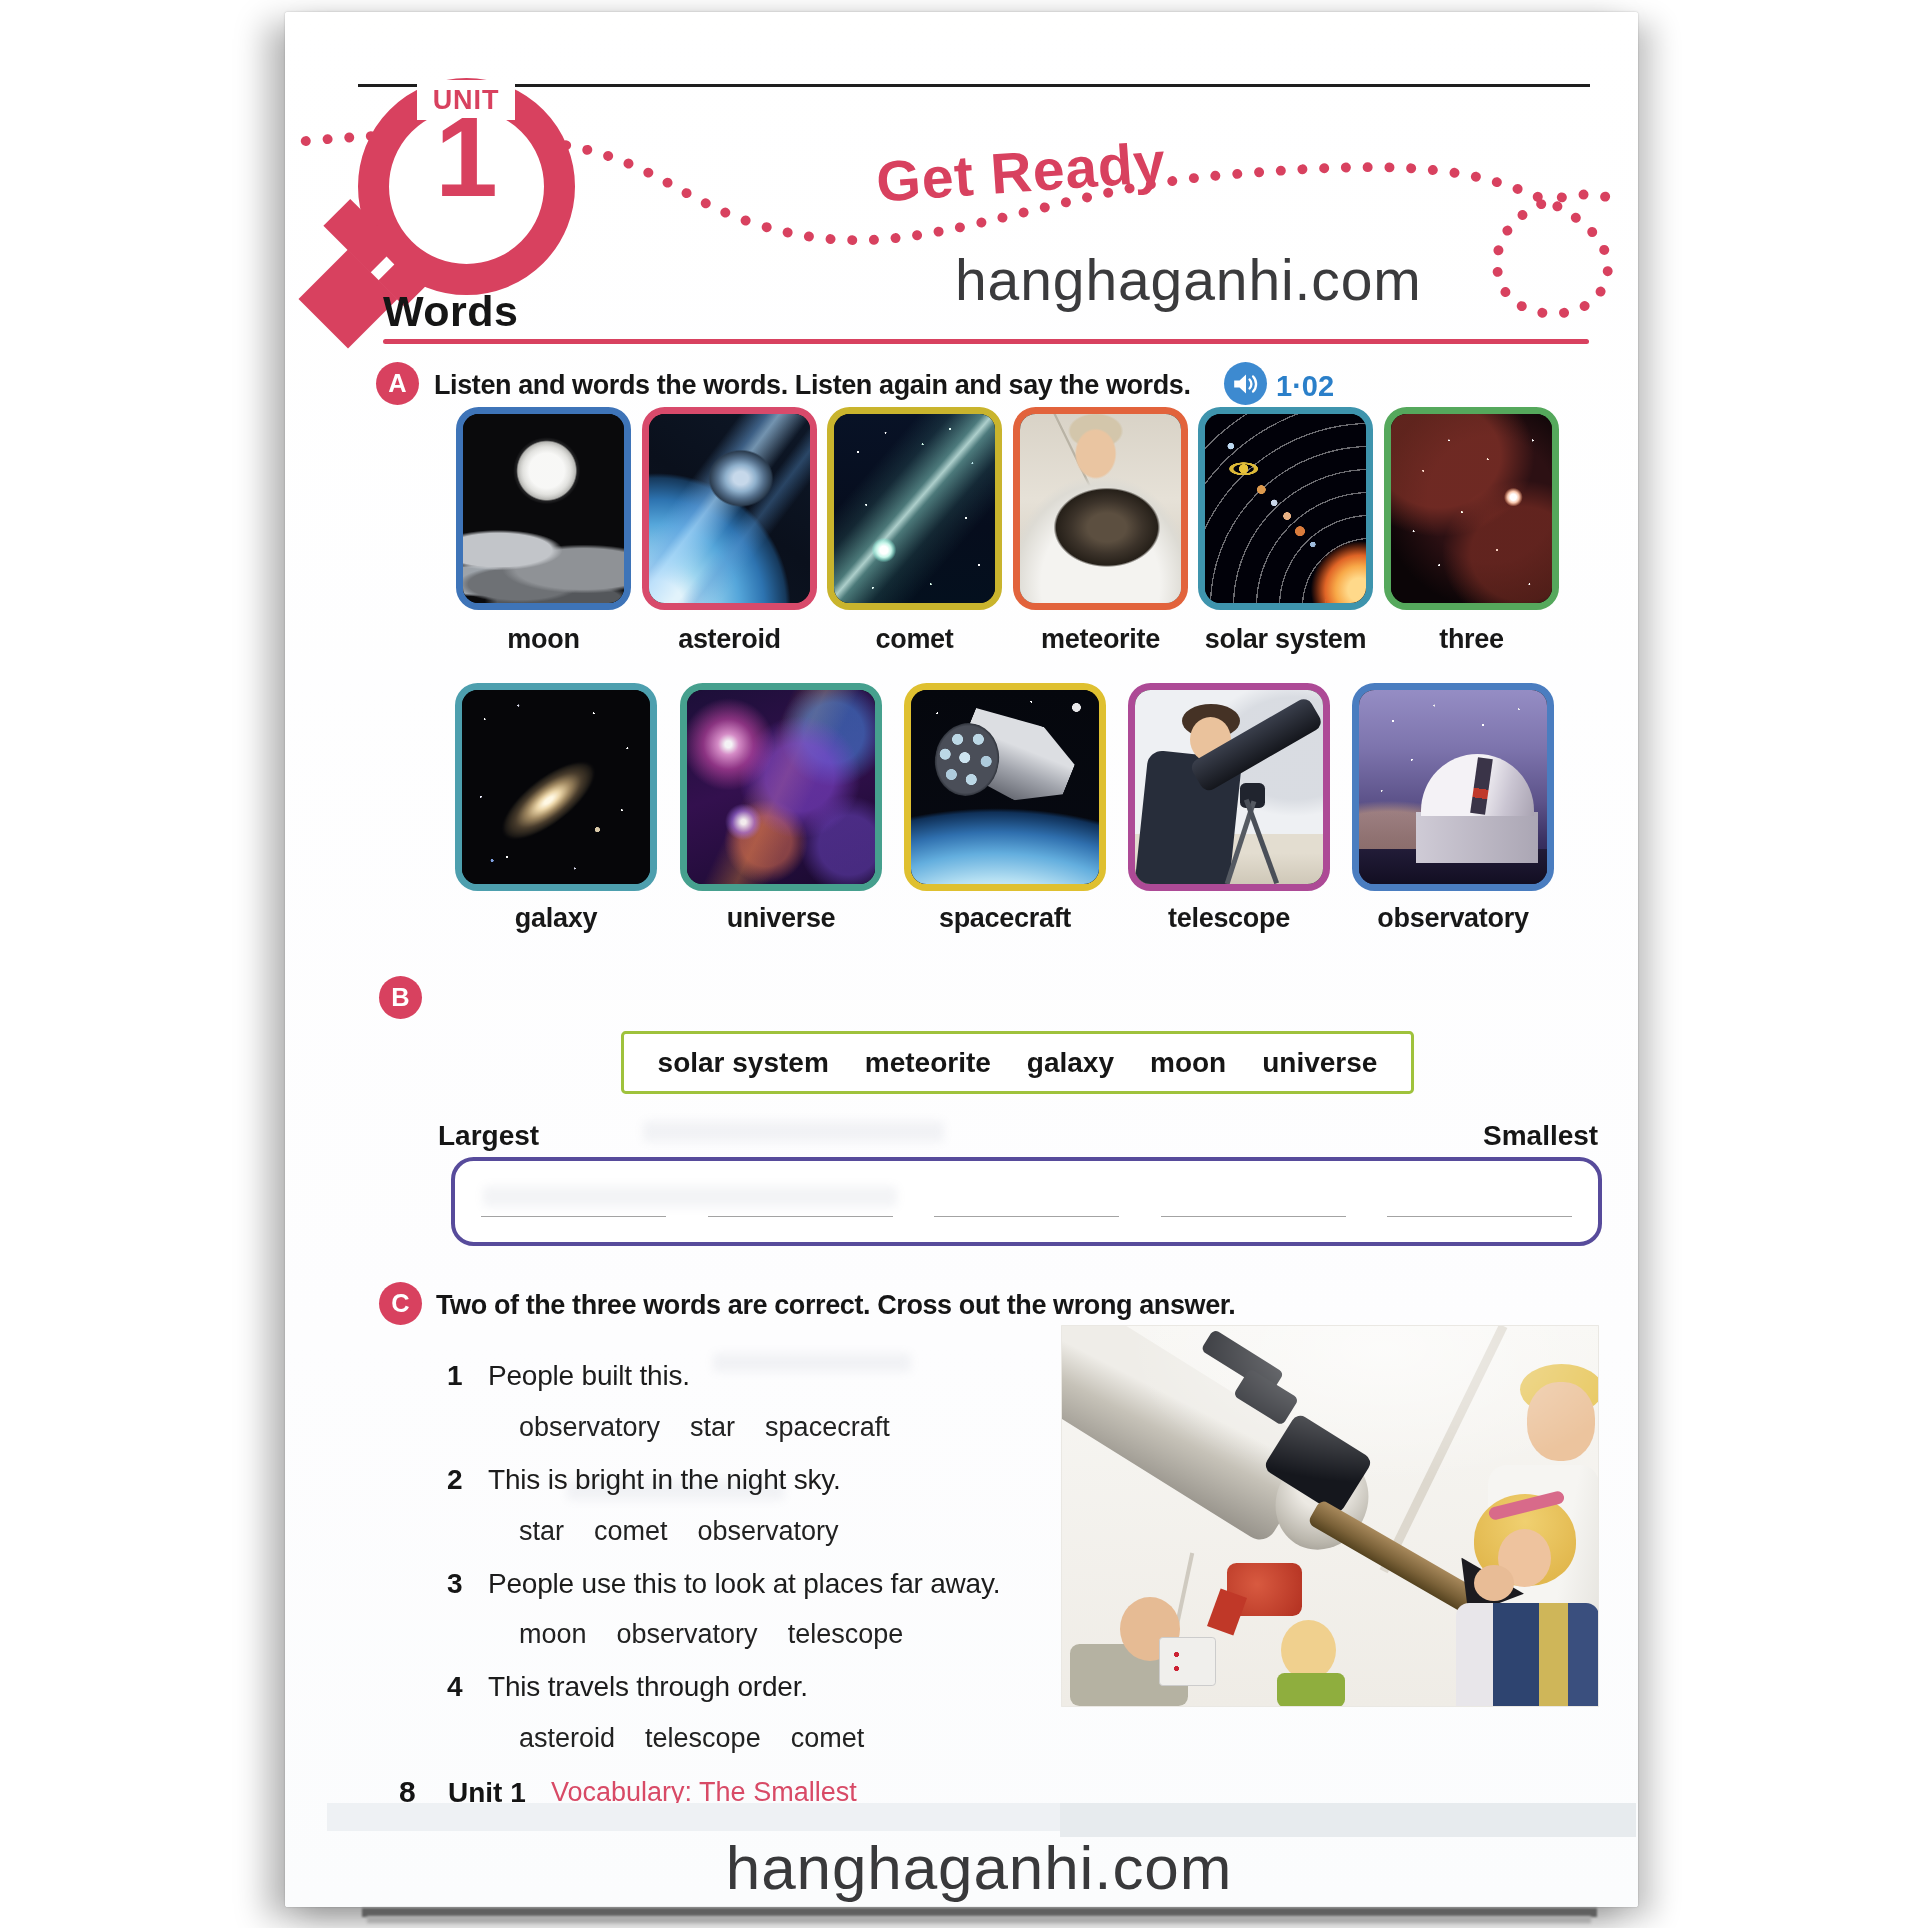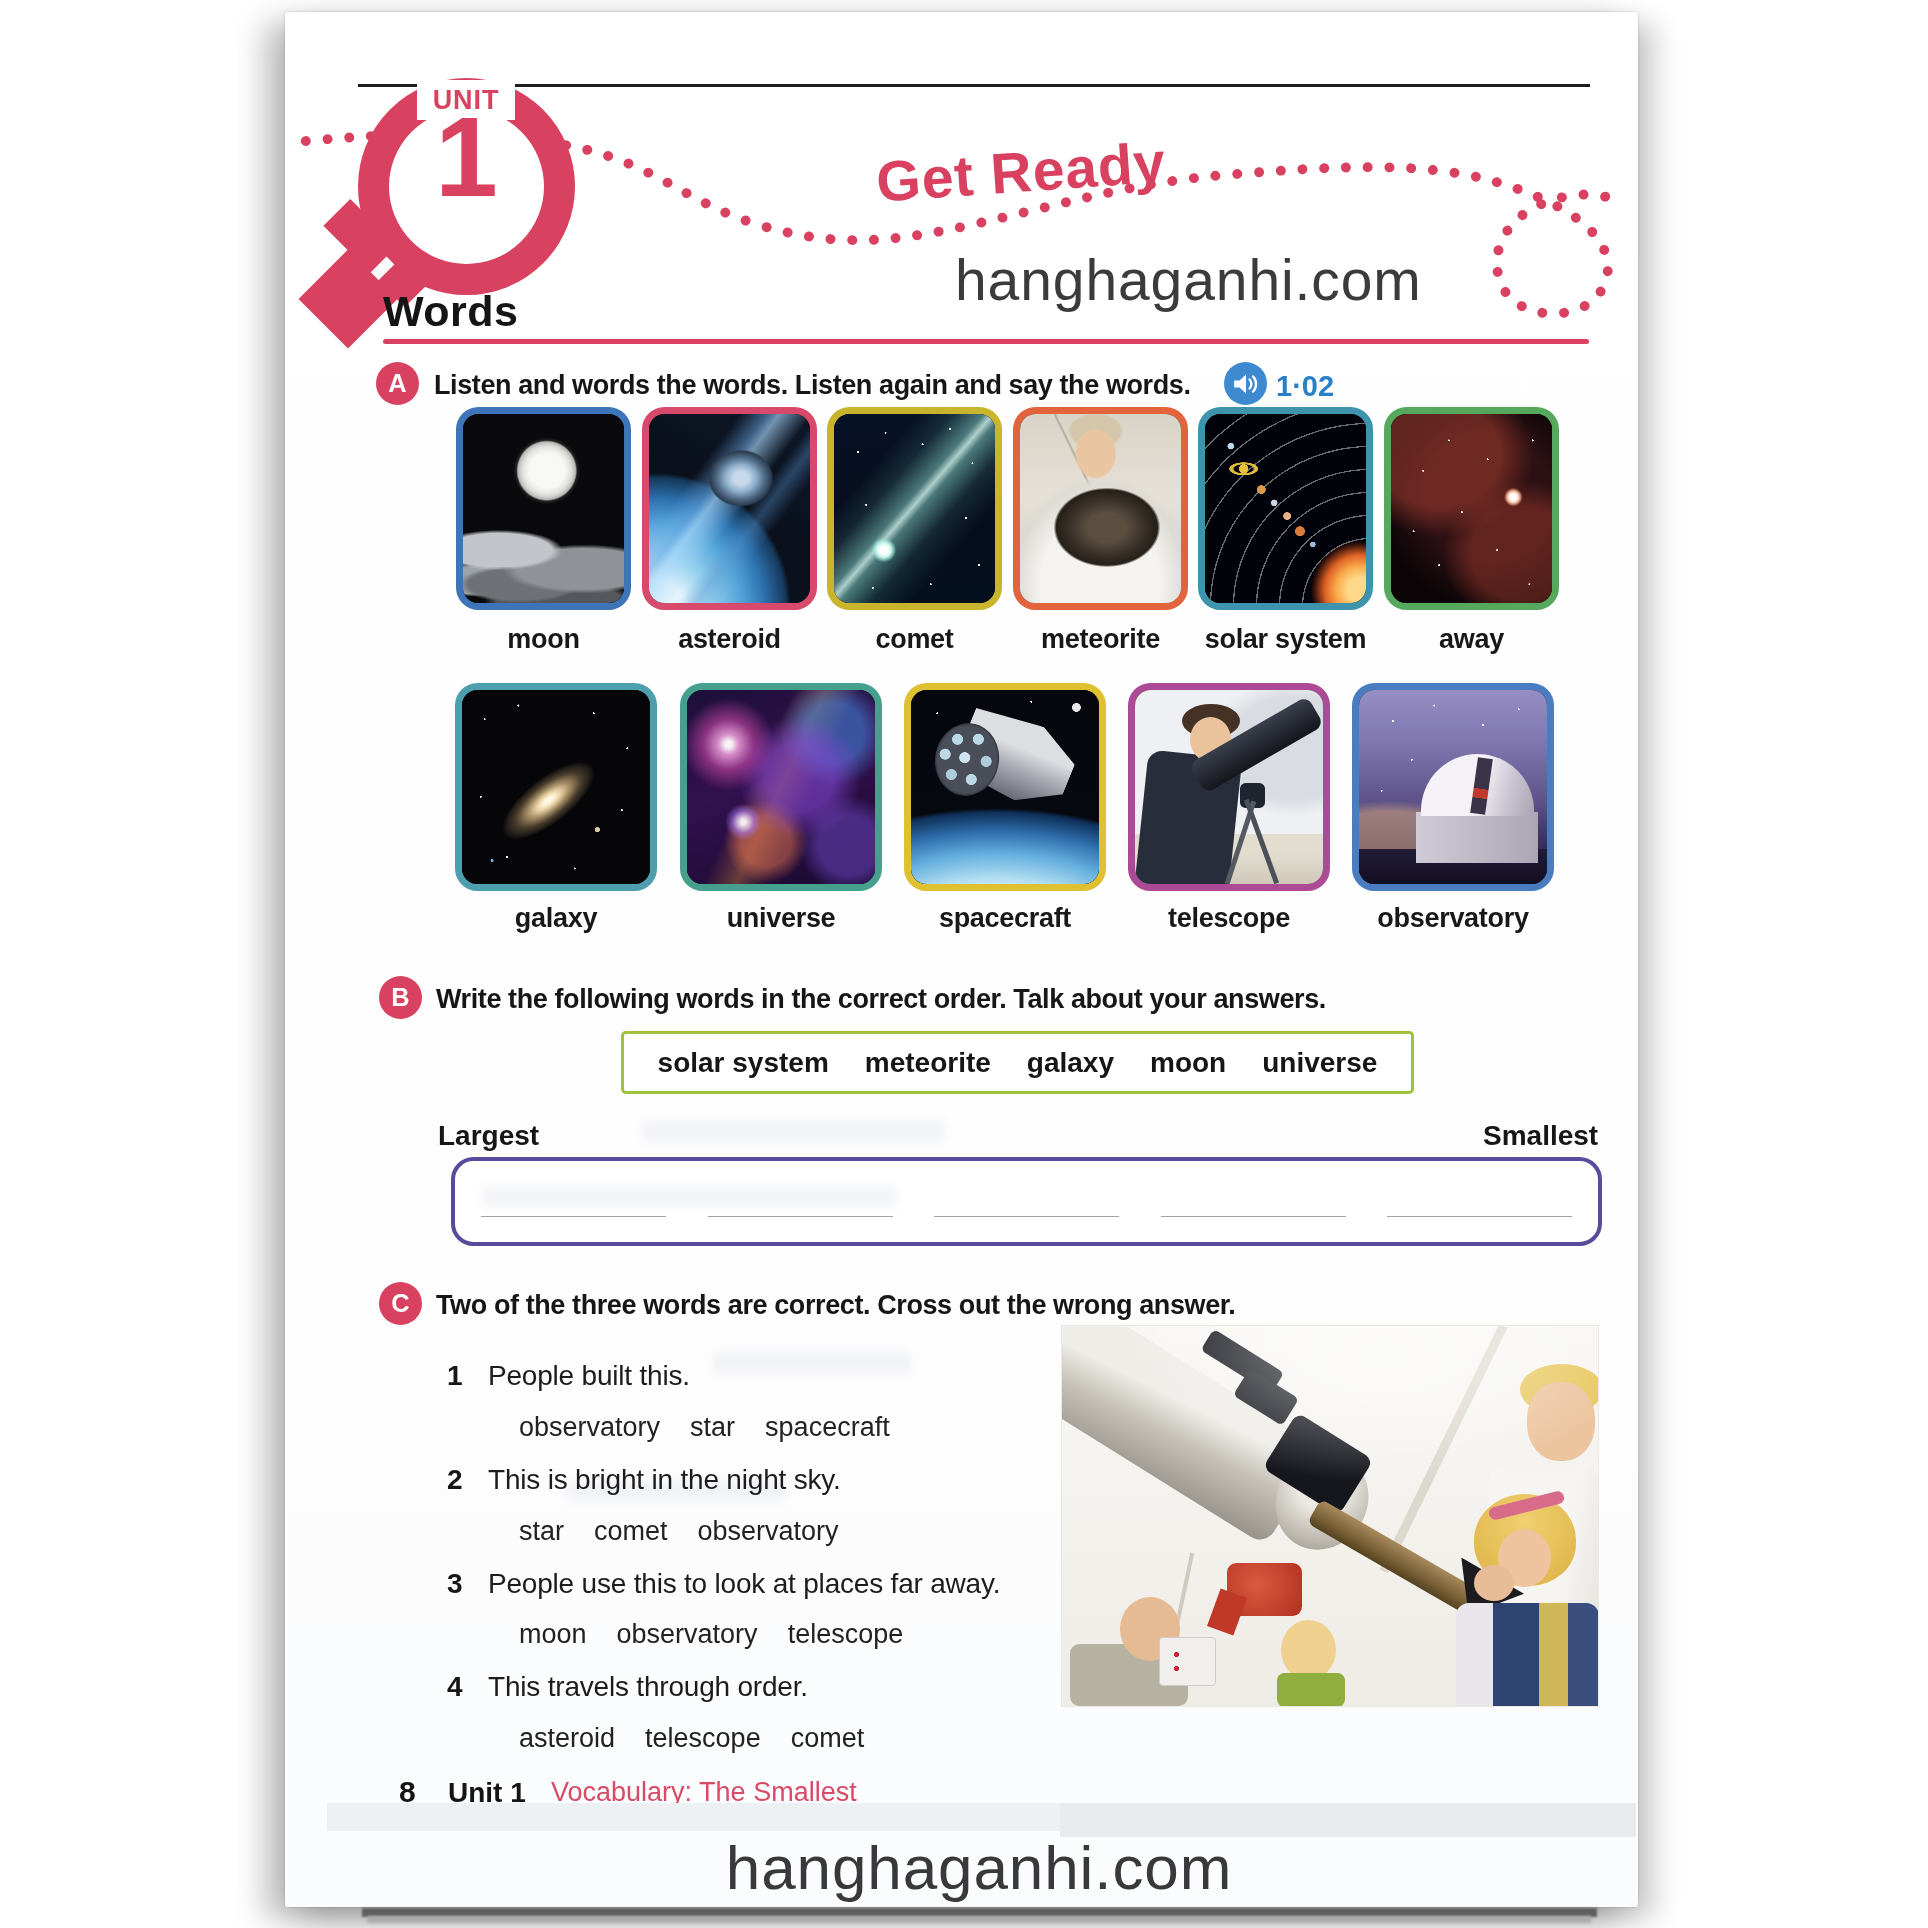--- a/index.html
+++ b/index.html
@@ -300,21 +300,21 @@
     </div>
   <div class="card r1 b-stars" style="left:1099px;">
       <div class="ph ph-stars"></div>
     </div>
 
   <div class="card-label lb1" style="left:171px;">moon</div>
   <div class="card-label lb1" style="left:357px;">asteroid</div>
   <div class="card-label lb1" style="left:542px;">comet</div>
   <div class="card-label lb1" style="left:728px;">meteorite</div>
   <div class="card-label lb1" style="left:913px;">solar system</div>
-  <div class="card-label lb1" style="left:1099px;">away</div>
+  <div class="card-label lb1" style="left:1099px;">three</div>
 
   <div class="card r2 b-galaxy" style="left:170px;">
       <div class="ph ph-galaxy"></div>
     </div>
   <div class="card r2 b-universe" style="left:395px;">
       <div class="ph ph-universe"></div>
     </div>
   <div class="card r2 b-spacecraft" style="left:619px;">
     <div class="ph ph-spacecraft">
       <i class="sc-body"></i>
@@ -341,21 +341,20 @@
     </div>
   </div>
 
   <div class="card-label lb2" style="left:170px;">galaxy</div>
   <div class="card-label lb2" style="left:395px;">universe</div>
   <div class="card-label lb2" style="left:619px;">spacecraft</div>
   <div class="card-label lb2" style="left:843px;">telescope</div>
   <div class="card-label lb2" style="left:1067px;">observatory</div>
 
   <div class="abs sec-badge" style="left:94px;top:964px;">B</div>
-  <div class="abs instr" style="left:151px;top:972px;">Write the following words in the correct order. Talk about your answers.</div>
 
   <div class="abs ghost" style="left:358px;top:1109px;width:301px;height:21px;"></div>
 
   <div class="abs word-box">
     <span>solar system</span>
     <span>meteorite</span>
     <span>galaxy</span>
     <span>moon</span>
     <span>universe</span>
   </div>

